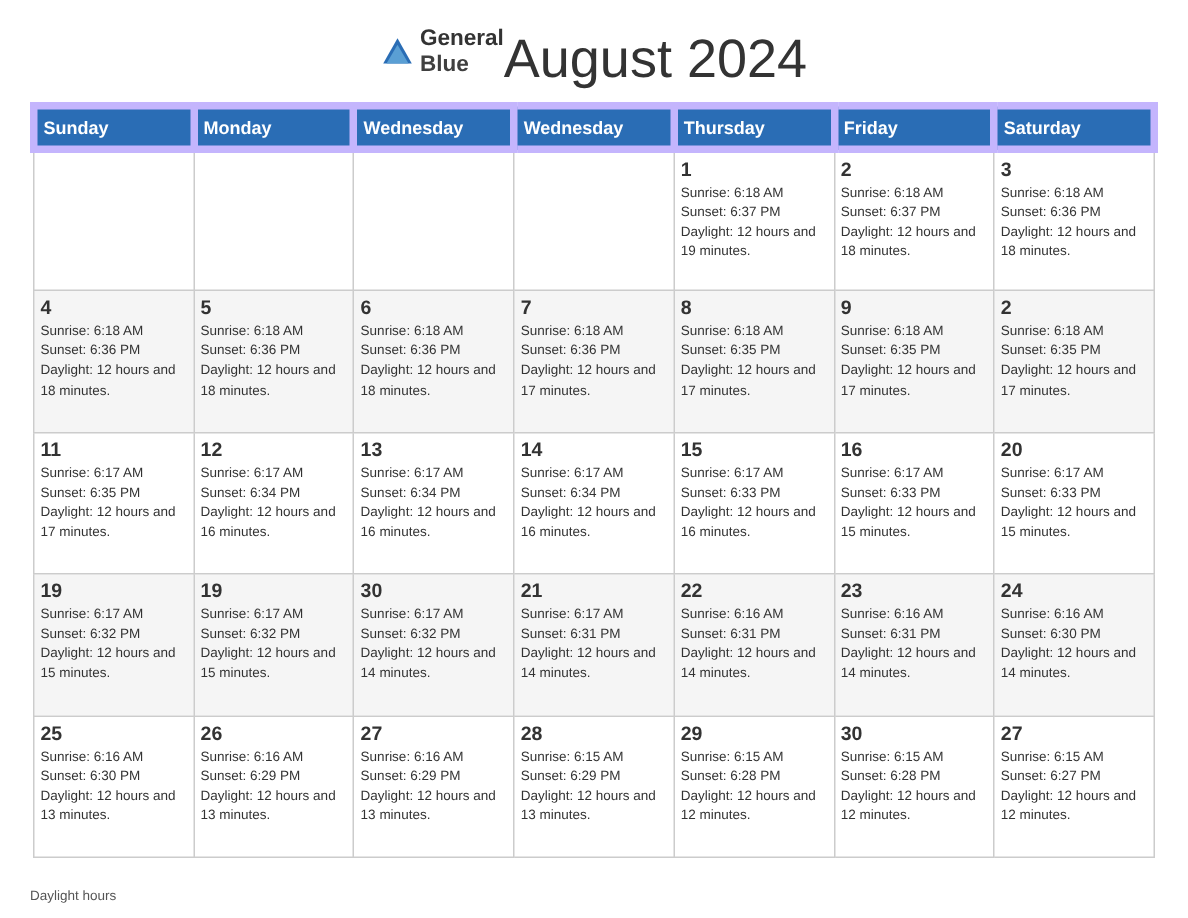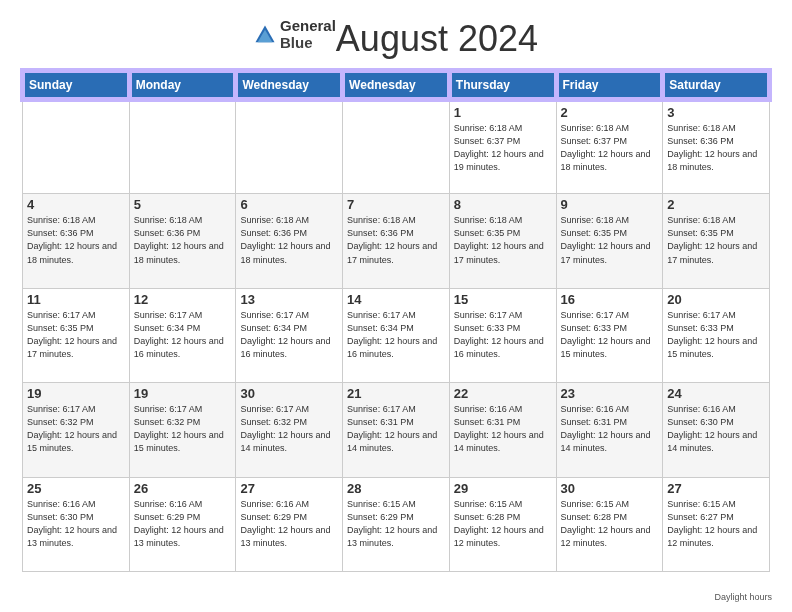--- a/index.html
+++ b/index.html
@@ -101,21 +101,21 @@
       line-height: 1.45;
       color: #333;
     }
     .empty-cell {
       background: #fff !important;
     }
     .footer {
       margin-top: 20px;
       font-size: 9px;
       color: #555;
-      text-align: right;
+      text-align: left;
     }
   </style>
 </head>
 <body>
 
 <div class="page">
   <div class="top-section">
     <div class="logo">
       <svg class="logo-icon" viewBox="0 0 30 30" xmlns="http://www.w3.org/2000/svg">
         <polygon points="15,2 28,25 2,25" fill="#2a6db5"></polygon>

